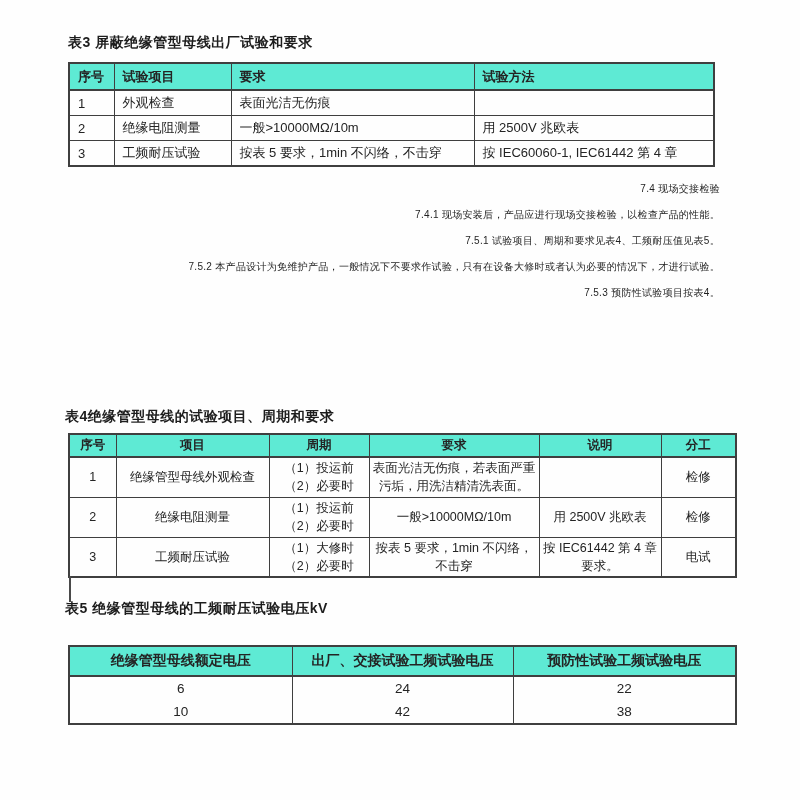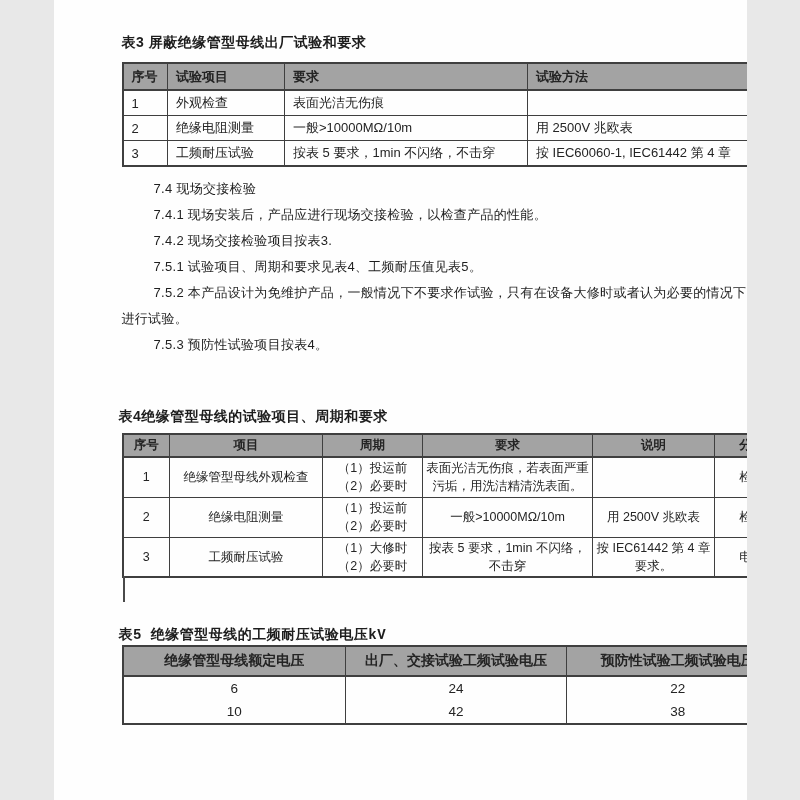--- a/index.html
+++ b/index.html
@@ -1,18 +1,18 @@
 <!DOCTYPE html>
 <html><head>
 <meta charset="utf-8">
 <style>
   html,body { margin:0; padding:0; background:#e8e8e8; }
   .page {
     position:relative;
-    width:693px; height:800px;
+    width:800px; height:800px;
     margin:0 auto;
     background:#fefefe;
     color:#222;
     font-family:"Liberation Sans", sans-serif;
     overflow:hidden;
   }
   .tbl-title {
     position:absolute;
     font-size:14px;
     font-weight:600;
@@ -23,36 +23,36 @@
   table {
     position:absolute;
     border-collapse:collapse;
     table-layout:fixed;
     font-size:13px;
     color:#242424;
   }
   table, td, th { border:1px solid #3f3f3f; }
   table { border-width:2px; }
   th {
-    background:#a3a3a3;
+    background:#5eead4;
     font-weight:600;
     border-bottom-width:2px;
   }
   td, th { padding:2px 8px; overflow:hidden; }
 
   
   .t3 { width:645px; }
   .t3 th { text-align:left; height:21px; }
   .t3 td { text-align:left; height:20px; }
 
   
   .paras {
     position:absolute;
     left:68px; top:176px; width:652px;
-    font-size:13px; color:#1f1f1f;
+    font-size:10px; color:#1f1f1f;text-align:right;
   }
   .paras p {
     margin:0; padding:0;
     line-height:26px;
     text-indent:32px;
     letter-spacing:0.3px;
   }
 
   
   .t4 { width:667px; font-size:12.5px; }
@@ -111,21 +111,20 @@
         <td>工频耐压试验</td>
         <td>按表 5 要求，1min 不闪络，不击穿</td>
         <td>按 IEC60060-1, IEC61442 第 4 章</td>
       </tr>
     </tbody>
   </table>
 
   <div class="paras">
     <p>7.4 现场交接检验</p>
     <p>7.4.1 现场安装后，产品应进行现场交接检验，以检查产品的性能。</p>
-    <p>7.4.2 现场交接检验项目按表3.</p>
     <p>7.5.1 试验项目、周期和要求见表4、工频耐压值见表5。</p>
     <p>7.5.2 本产品设计为免维护产品，一般情况下不要求作试验，只有在设备大修时或者认为必要的情况下，才进行试验。</p>
     <p>7.5.3 预防性试验项目按表4。</p>
   </div>
 
   <div class="tbl-title" style="left:65px; top:408px;">表4绝缘管型母线的试验项目、周期和要求</div>
 
   <table class="t4" style="left:68px; top:433px;">
     <colgroup>
       <col style="width:47px">
@@ -171,21 +170,21 @@
 （2）必要时</td>
         <td>按表 5 要求，1min 不闪络，不击穿</td>
         <td>按 IEC61442 第 4 章要求。</td>
         <td>电试</td>
       </tr>
     </tbody>
   </table>
 
   <div class="artifact-line" style="left:69px; top:576px; height:26px;"></div>
 
-  <div class="tbl-title" style="left:65px; top:626px;font-family:Liberation Mono, monospace;">表5 绝缘管型母线的工频耐压试验电压kV</div>
+  <div class="tbl-title" style="left:65px; top:600px;">表5 绝缘管型母线的工频耐压试验电压kV</div>
 
   <table class="t5" style="left:68px; top:645px;">
     <colgroup>
       <col style="width:223px">
         <col style="width:221px">
         <col style="width:223px">
     </colgroup>
     <thead>
       <tr>
         <th>绝缘管型母线额定电压</th>

